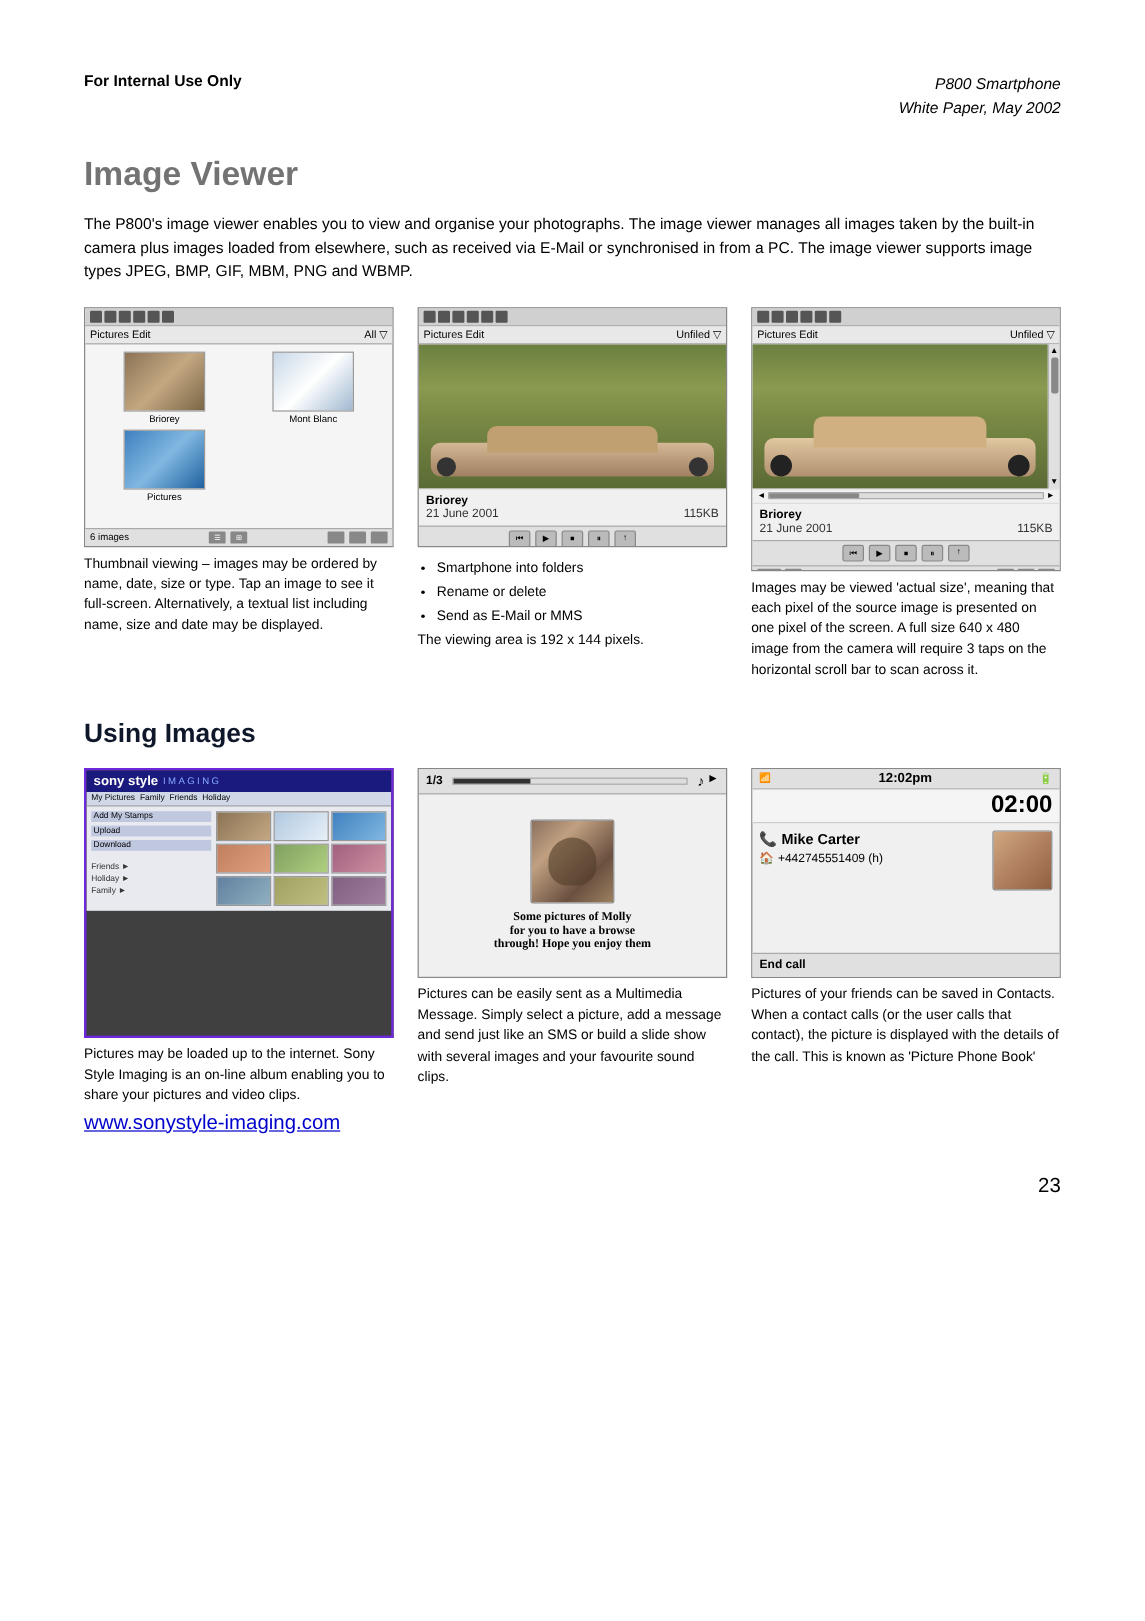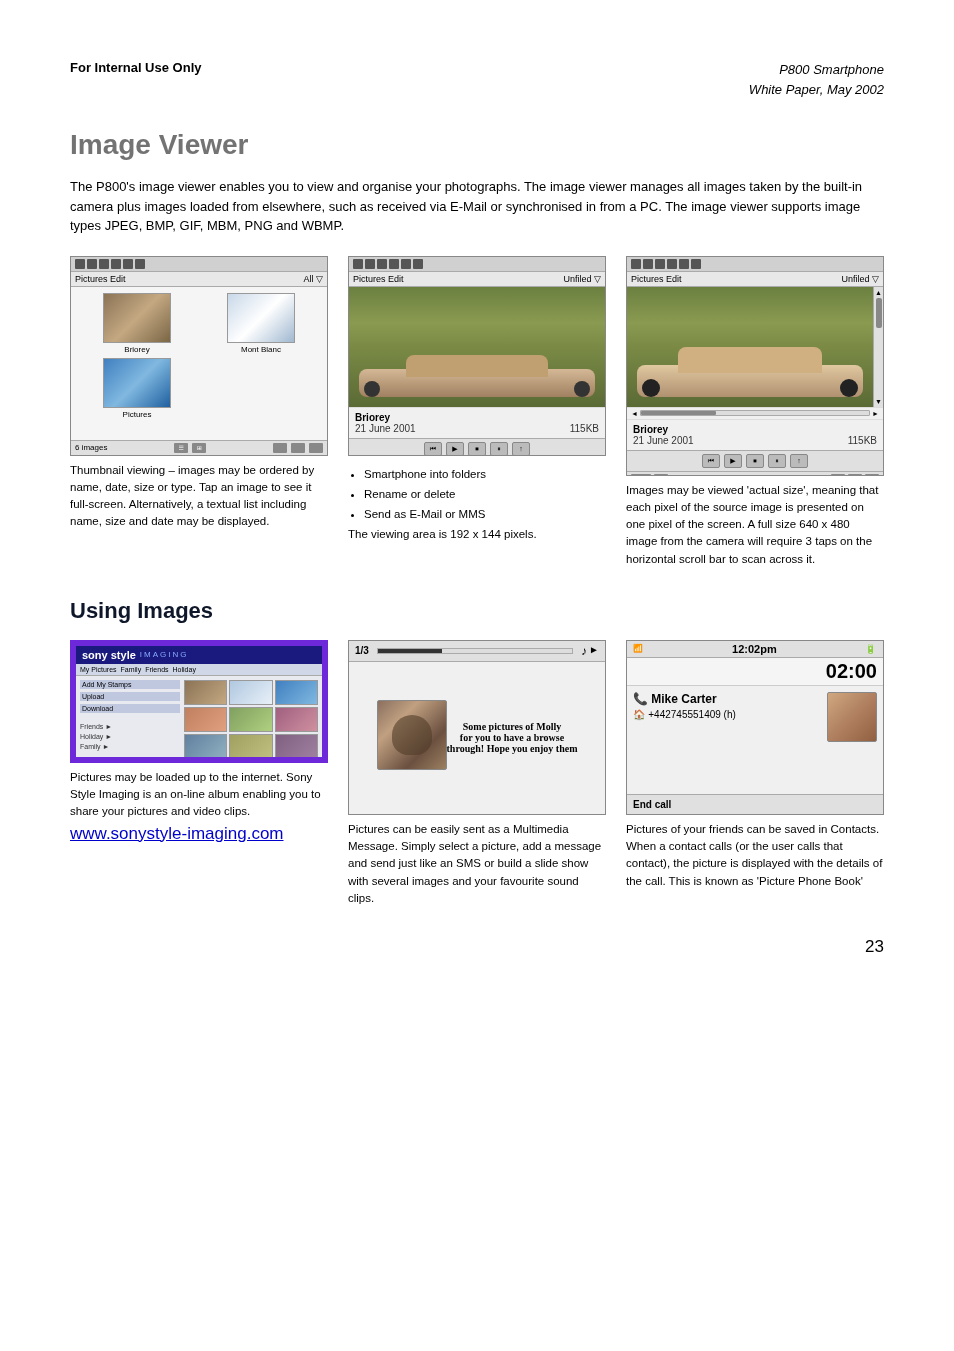--- a/index.html
+++ b/index.html
@@ -189,24 +189,24 @@
       gap: 20px;
       margin-top: 10px;
       align-items: flex-start;
     }
 
     .using-col {
       flex: 1;
     }
 
     .sony-screen {
-      border: 6px solid #6d28d9;
-      background: #fdba74;
+      border: 2px solid #6d28d9;
+      background: #404040;
       width: 100%;
-      height: 123px;
+      height: 225px;
       overflow: hidden;
       position: relative;
     }
 
     .mms-screen {
       border: 1px solid #888;
       background: #f0f0f0;
       width: 100%;
       height: 175px;
       overflow: hidden;
@@ -236,20 +236,21 @@
       height: 100%;
       background: #333;
       width: 33%;
     }
 
     .mms-content {
       flex: 1;
       display: flex;
       align-items: center;
       justify-content: center;
+      flex-direction: column;
       padding: 8px;
     }
 
     .mms-dog-image {
       width: 70px;
       height: 70px;
       background: linear-gradient(135deg, #8b7355, #c0a060);
       border: 1px solid #888;
       margin-bottom: 6px;
       border-radius: 2px;

